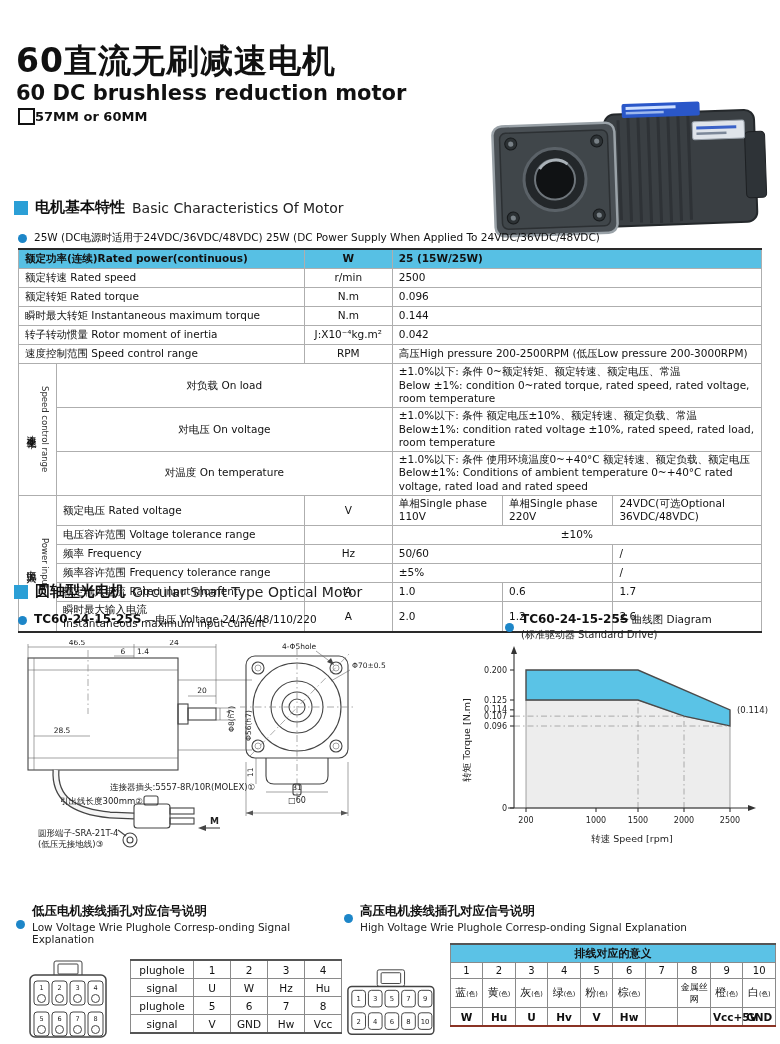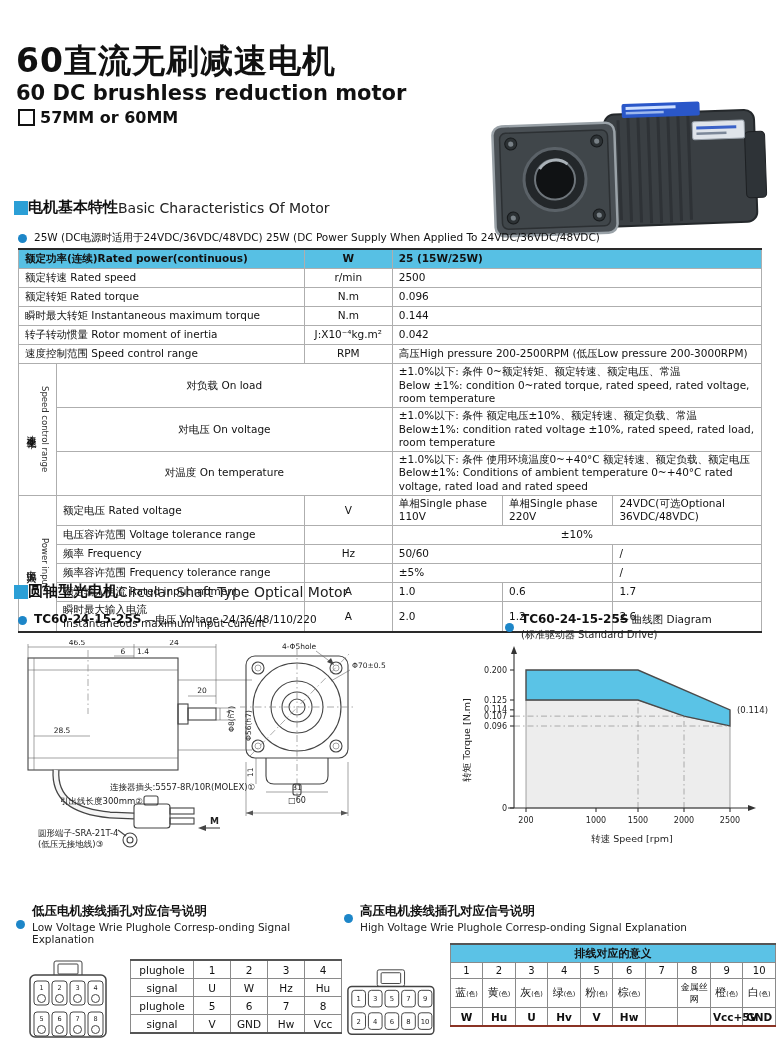--- a/index.html
+++ b/index.html
@@ -4,25 +4,25 @@
 <style>
   html,body{margin:0;padding:0;}
   body{width:780px;height:1044px;background:#fff;position:relative;overflow:hidden;
        font-family:"DejaVu Sans","Liberation Sans",sans-serif;color:#111;}
   #page{position:relative;width:780px;height:1044px;}
   .abs{position:absolute;}
 
   
   .title-cn{font-size:33px;font-weight:800;letter-spacing:1px;line-height:1.05;}
   .title-en{font-size:21px;font-weight:700;margin-top:2px;}
-  .size-row{font-size:16px;font-weight:700;margin-top:3px;display:flex;align-items:center;gap:5px;margin-left:2px;}
+  .size-row{font-size:13px;font-weight:700;margin-top:3px;display:flex;align-items:center;margin-left:2px;}
   .size-sq{width:13px;height:13px;border:2.5px solid #111;display:inline-block;}
 
   
-  .sec{display:flex;align-items:center;}
+  .sec{display:flex;align-items:center;gap:7px;}
   .sec .sq{width:14px;height:14px;background:#2b9fd6;flex:0 0 auto;}
   .sec .cn{font-size:15px;font-weight:800;}
   .sec .en{font-size:14px;color:#222;}
   .bullet{display:flex;align-items:center;gap:7px;font-size:10.5px;}
   .bullet .dot{width:9px;height:9px;border-radius:50%;background:#1d86c8;flex:0 0 auto;margin-top:1px;}
   .bullet .model{font-weight:800;font-size:12px;}
   .bullet .desc{font-size:10.5px;}
   .bullet .sub{font-size:10px;color:#222;margin-top:1px;}
 
   

